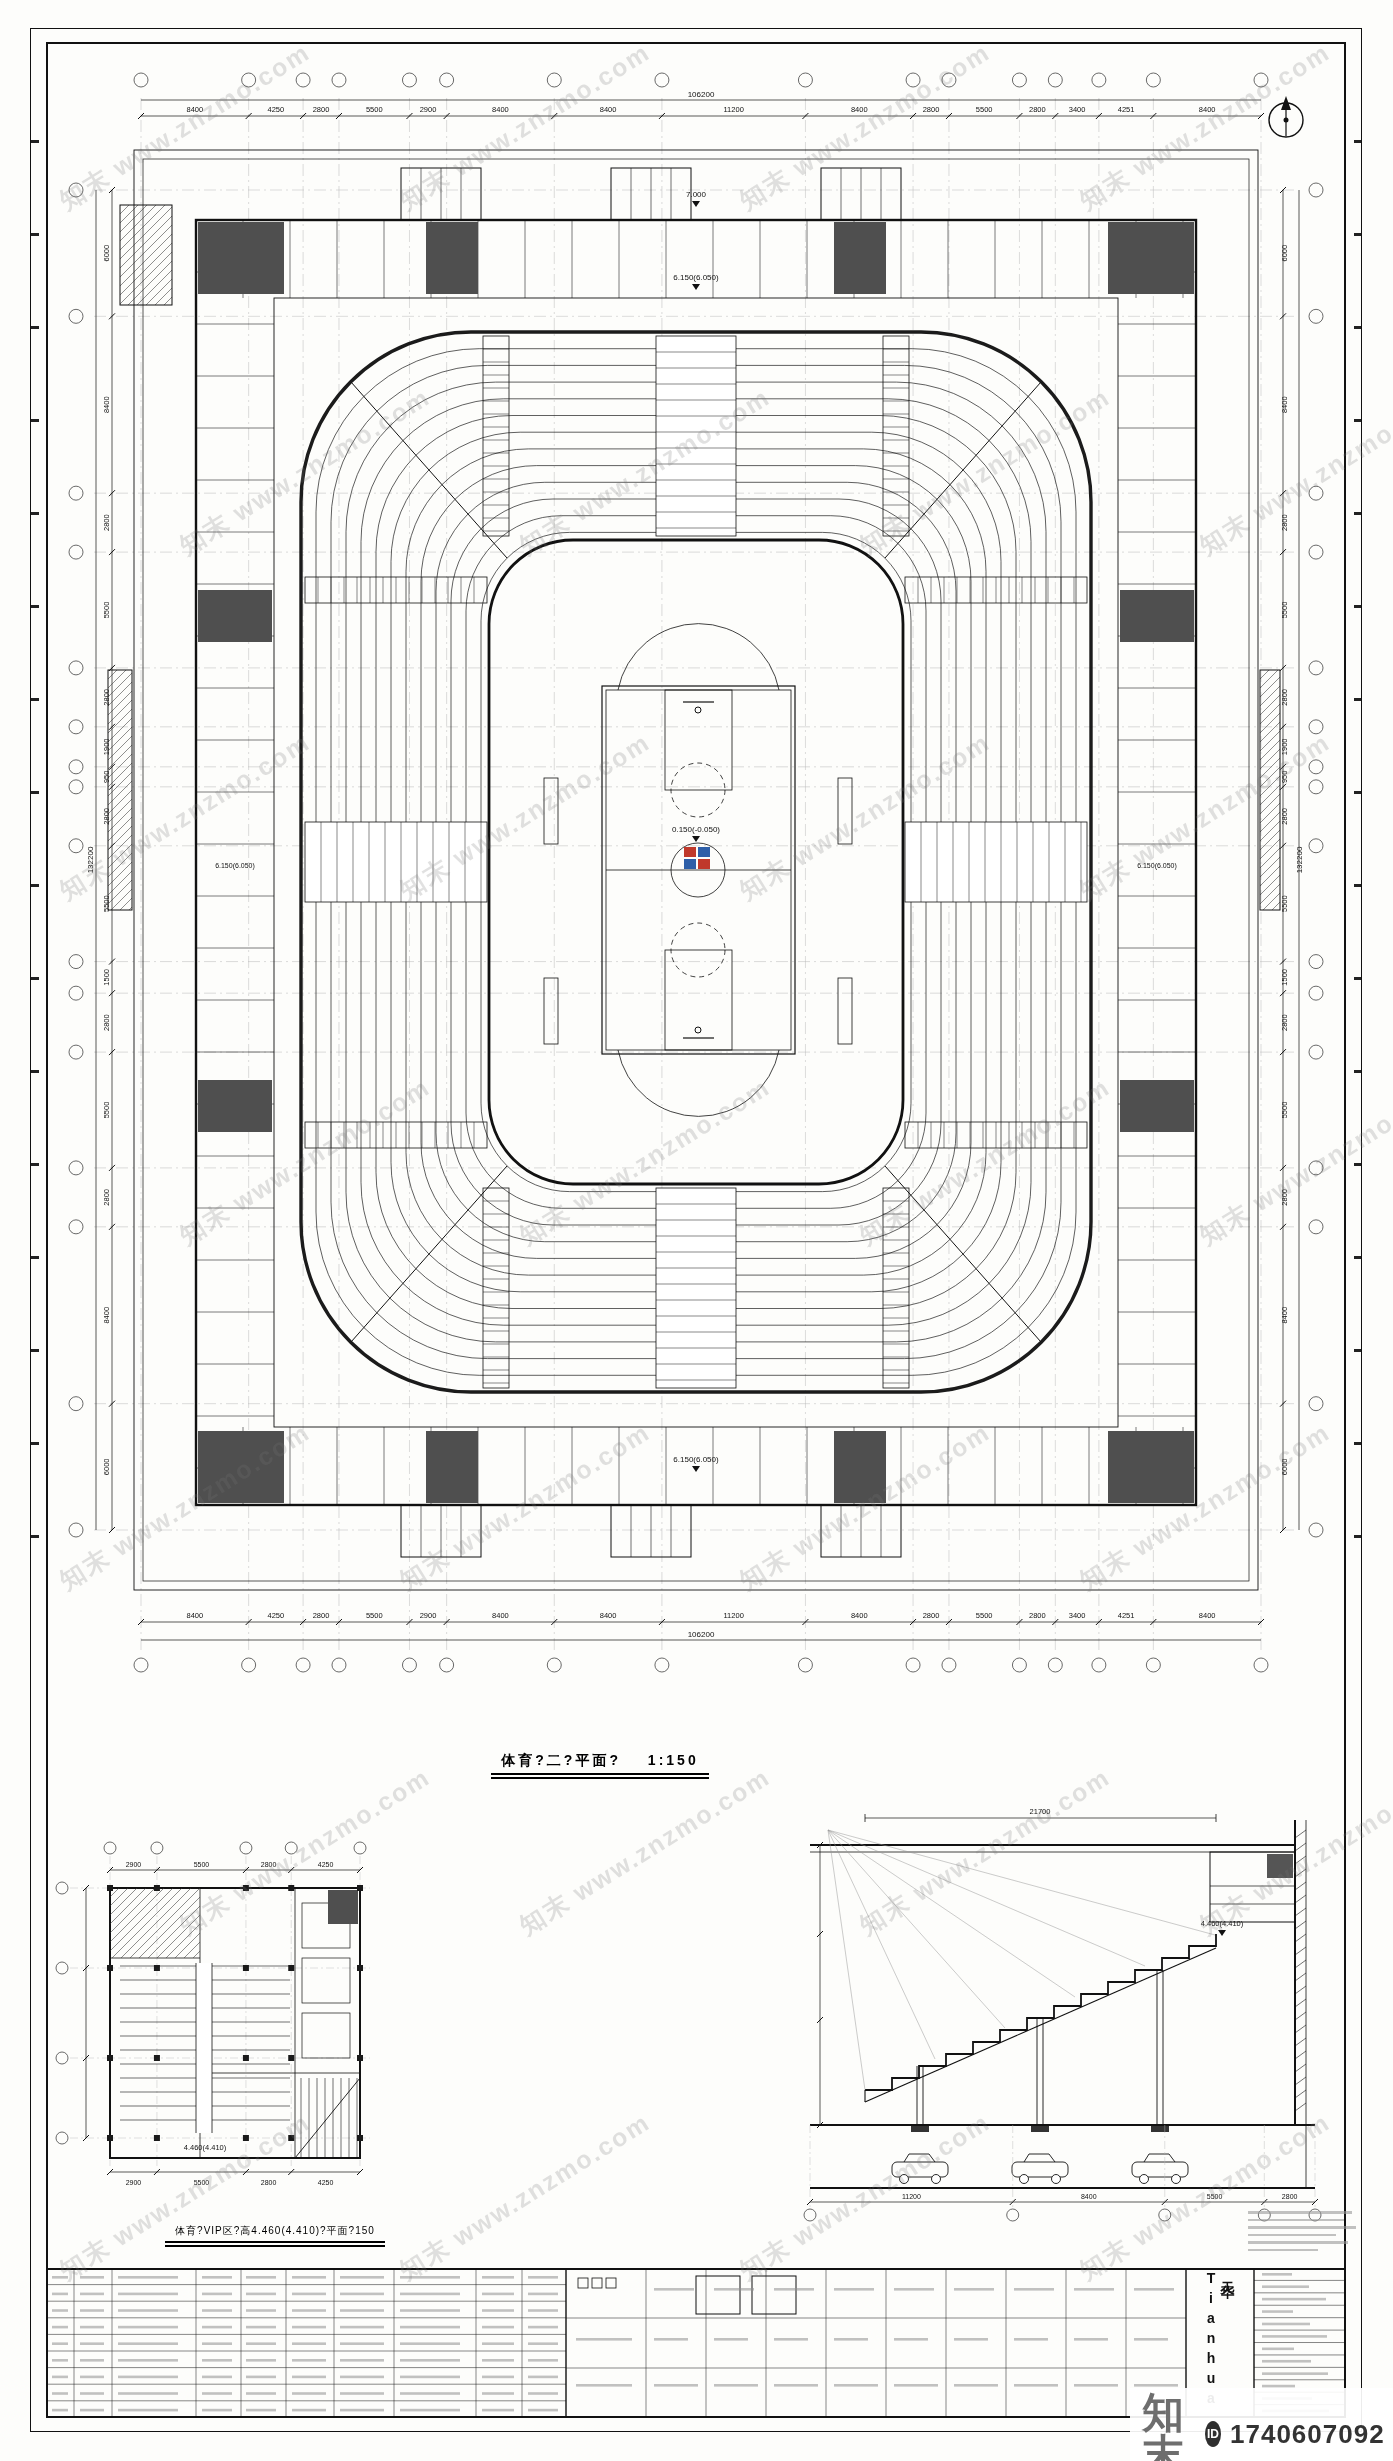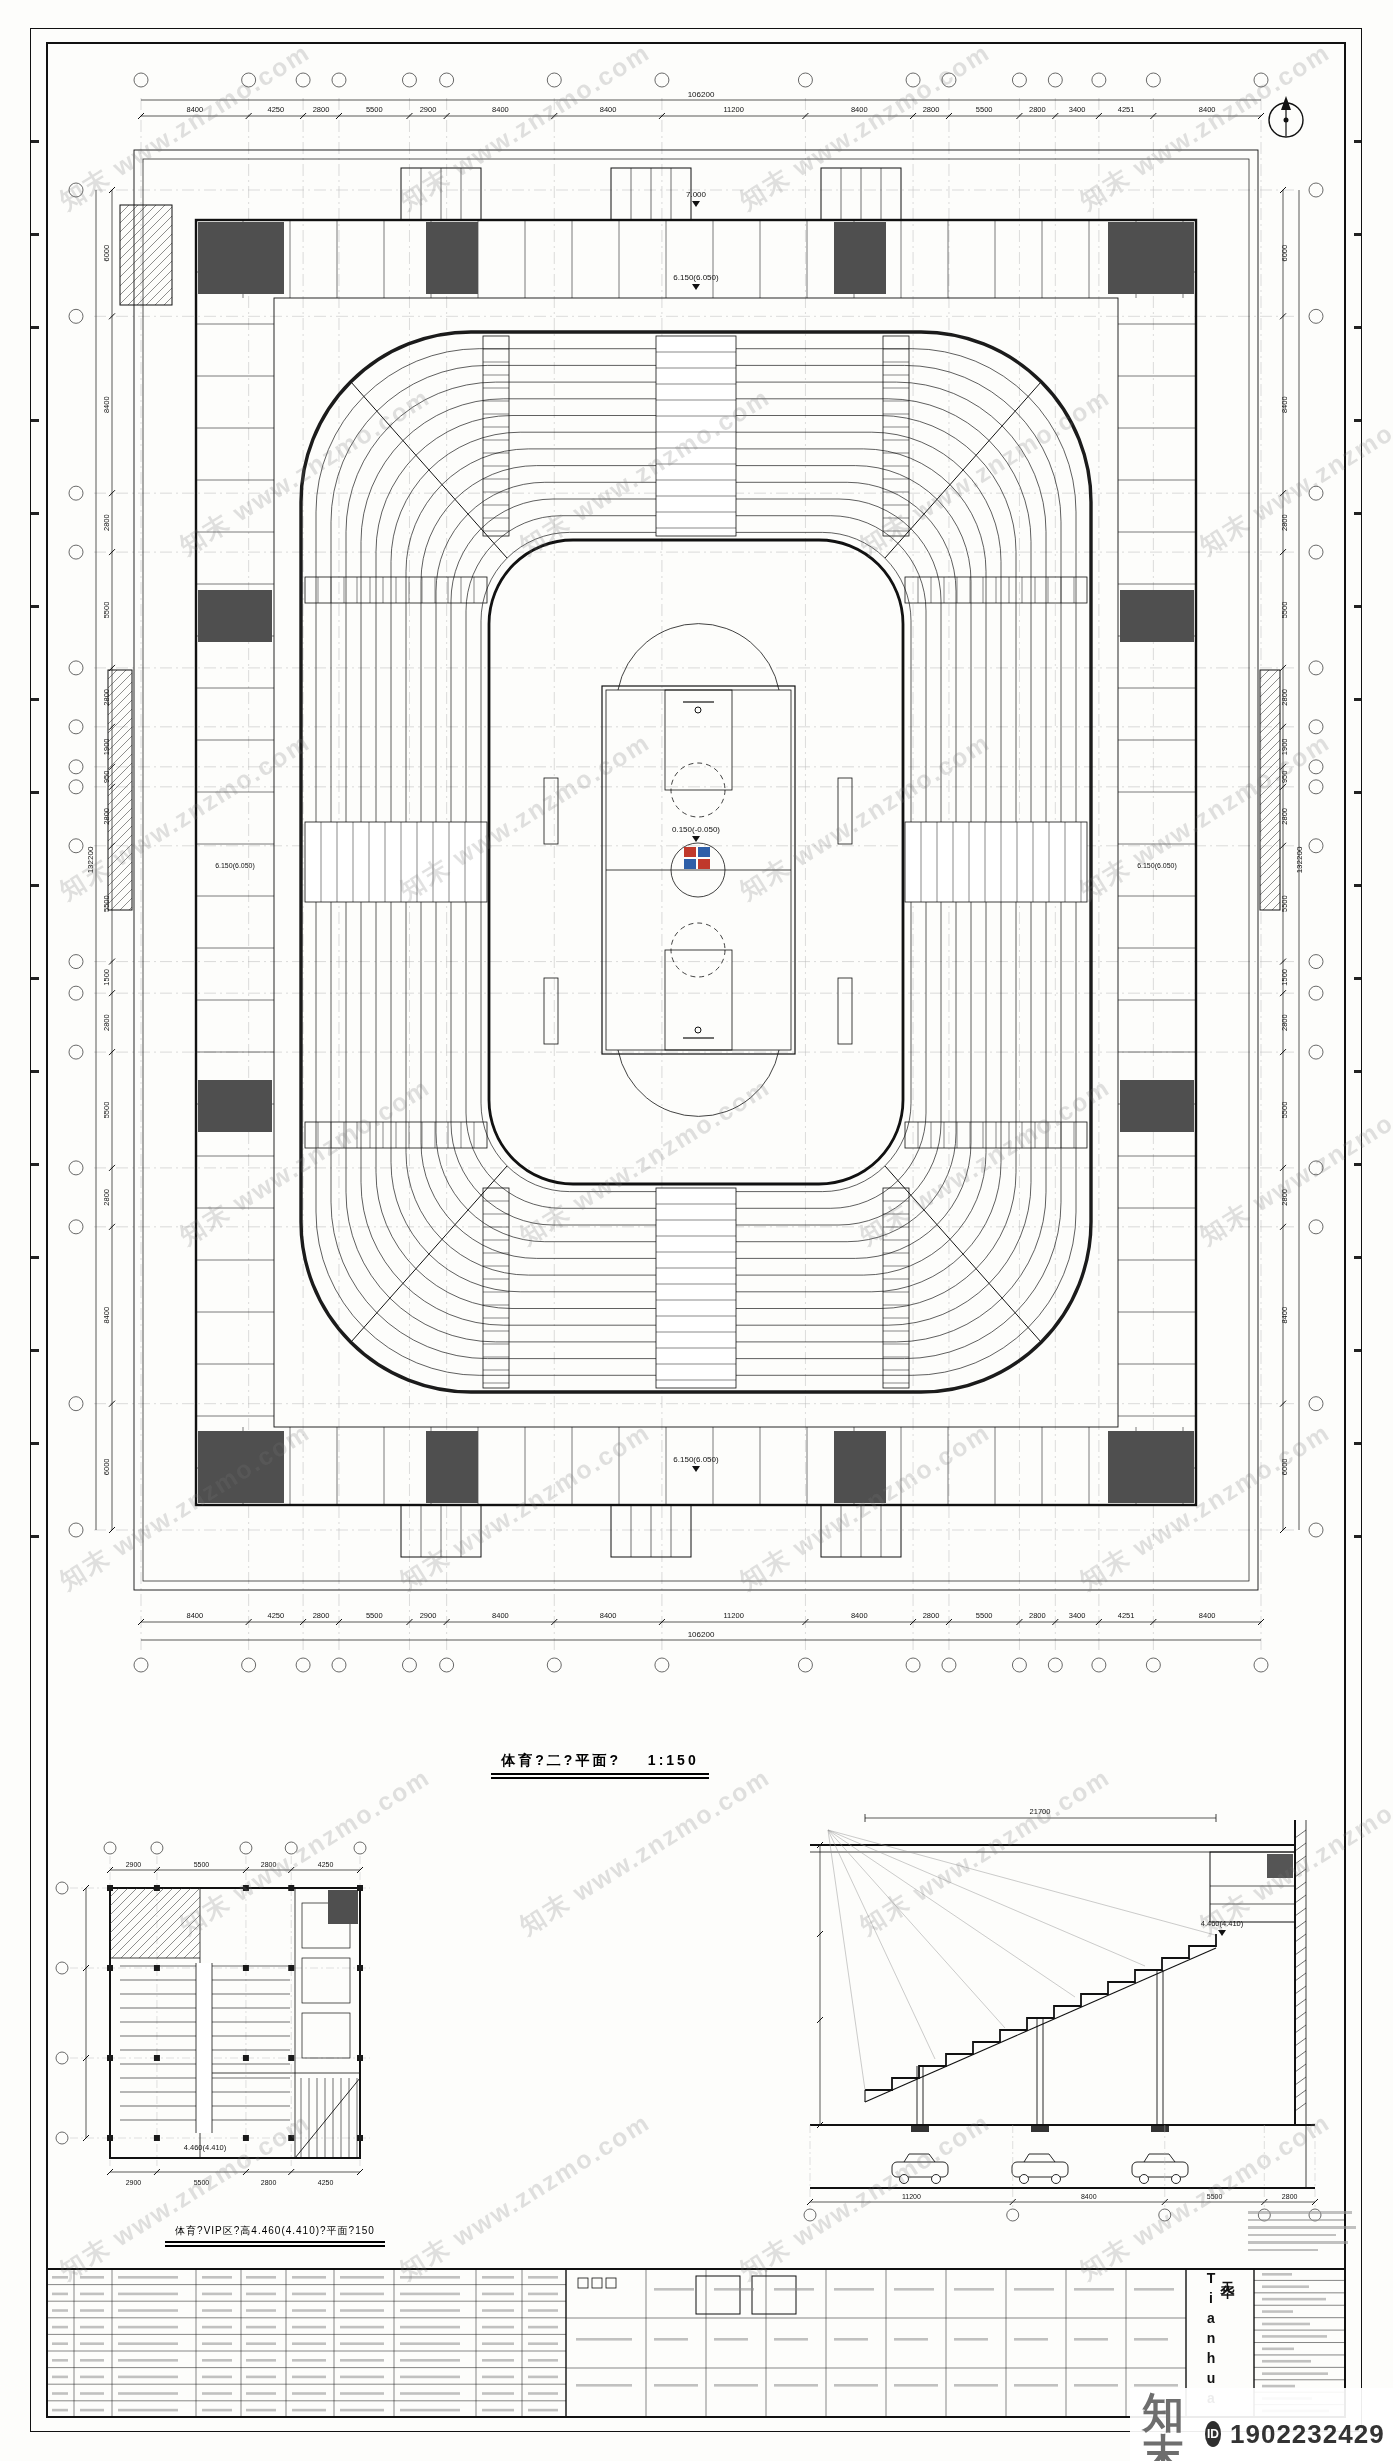--- a/index.html
+++ b/index.html
@@ -1156,15 +1156,15 @@
       <rect x="1216" y="116.78" width="33" height="2.6" fill="#8f8f8f" stroke="none" stroke-width="1" opacity="0.55"></rect>
       <rect x="1216" y="129.2" width="50" height="2.6" fill="#8f8f8f" stroke="none" stroke-width="1" opacity="0.55"></rect>
       <rect x="1216" y="141.62" width="67" height="2.6" fill="#8f8f8f" stroke="none" stroke-width="1" opacity="0.55"></rect>
     </svg>
 
   <div class="company">天华Tianhua</div>
 
   <div class="id-badge">
     <span class="logo">知末</span>
     <span class="circ">ID</span>
-    <span class="num">1902232429</span>
+    <span class="num">1740607092</span>
   </div>
 </div>
 
 </body></html>

